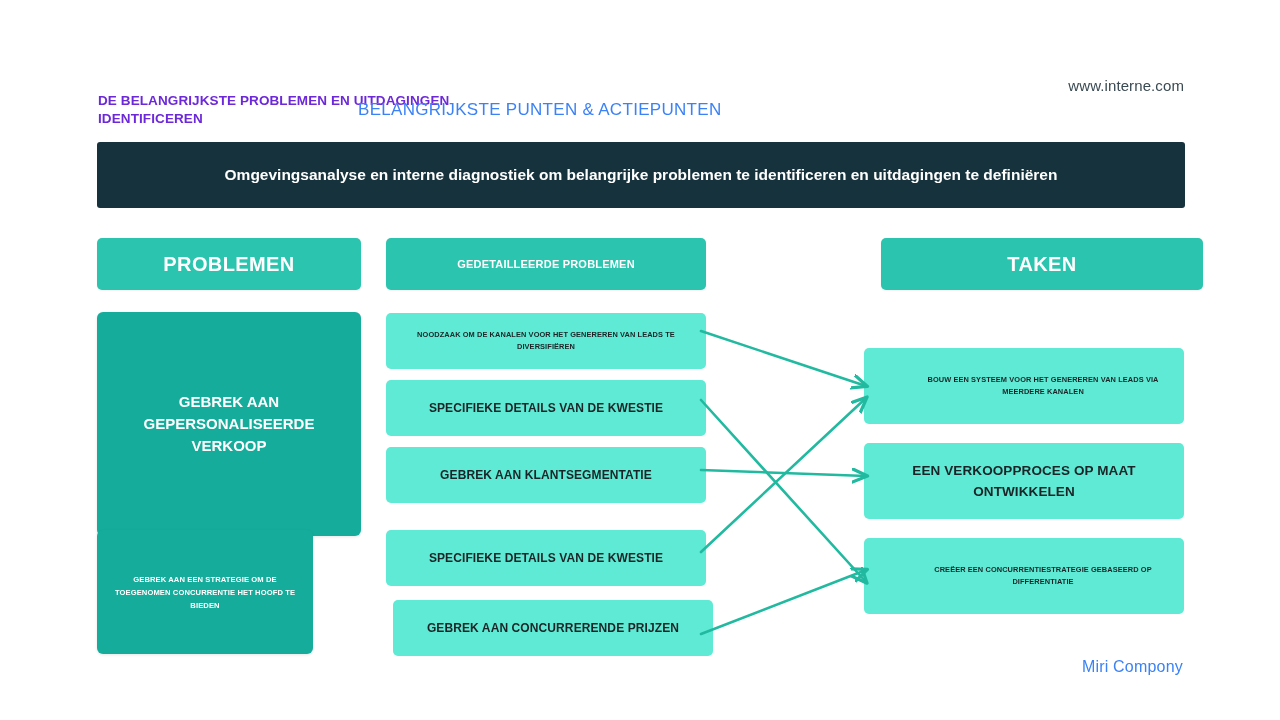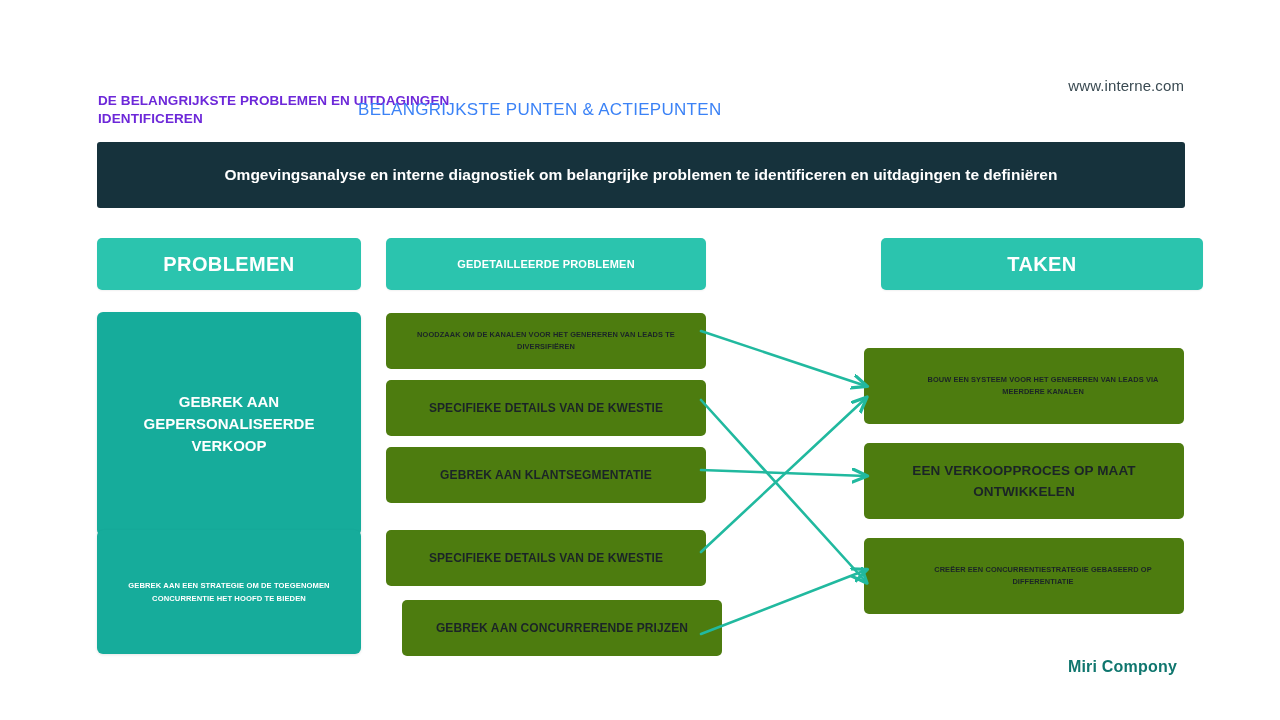--- a/index.html
+++ b/index.html
@@ -114,37 +114,37 @@
   .card.problem {
     background: #16AC9B;
     color: #ffffff;
     box-shadow: 0 1px 3px rgba(0,0,0,0.10);
   }
   .card.problem .ct { line-height: 22px; }
 
   #prob-1 { left: 97px; top: 312px; width: 264px; height: 224px; }
   #prob-1 .ct { font-size: 15px; font-weight: bold; }
 
-  #prob-2 { left: 97px; top: 530px; width: 264px; height: 124px; }
+  #prob-2 { left: 97px; top: 530px; width: 216px; height: 124px; }
   #prob-2 .ct { font-size: 7.6px; font-weight: bold; line-height: 13px; letter-spacing: 0.1px; }
 
   
   .card.grey {
-    background: #4d7c0f;
+    background: #5eead4;
     color: #1B2427;
     border-radius: 5px;
   }
 
   #det-1 { left: 386px; top: 313px; width: 320px; height: 56px; }
   #det-1 .ct { font-size: 7.4px; font-weight: bold; line-height: 12px; letter-spacing: 0.1px; }
 
   #det-2 { left: 386px; top: 380px; width: 320px; height: 56px; }
   #det-3 { left: 386px; top: 447px; width: 320px; height: 56px; }
   #det-4 { left: 386px; top: 530px; width: 320px; height: 56px; }
-  #det-5 { left: 402px; top: 600px; width: 320px; height: 56px; }
+  #det-5 { left: 393px; top: 600px; width: 320px; height: 56px; }
   #det-2 .ct, #det-3 .ct, #det-4 .ct, #det-5 .ct {
     font-size: 12px; font-weight: bold; line-height: 21px; letter-spacing: 0.1px;
   }
 
   #task-1 { left: 864px; top: 348px; width: 320px; height: 76px; }
   #task-2 { left: 864px; top: 443px; width: 320px; height: 76px; }
   #task-3 { left: 864px; top: 538px; width: 320px; height: 76px; }
   #task-1 .ct, #task-3 .ct { font-size: 7.4px; font-weight: bold; line-height: 12px; letter-spacing: 0.1px; margin-left: 38px; }
   #task-2 .ct { font-size: 13.5px; font-weight: bold; line-height: 21px; letter-spacing: 0.1px; }
 
@@ -152,25 +152,25 @@
   #arrows {
     position: absolute;
     left: 0; top: 0;
     width: 1280px; height: 720px;
     pointer-events: none;
   }
 
   
   .footer {
     position: absolute;
-    right: 103px;
+    right: 97px;
     top: 658px;
     font-size: 16px;
-    font-weight: bold;
-    color: #0f766e;
+    font-weight: normal;
+    color: #3b82f6;
     letter-spacing: 0.2px;
   }
 </style>
 </head>
 <body>
 
 <div id="canvas">
 
   <div class="hdr-title">DE BELANGRIJKSTE PROBLEMEN EN UITDAGINGEN IDENTIFICEREN</div>
   <div class="hdr-sub">BELANGRIJKSTE PUNTEN &amp; ACTIEPUNTEN</div>

